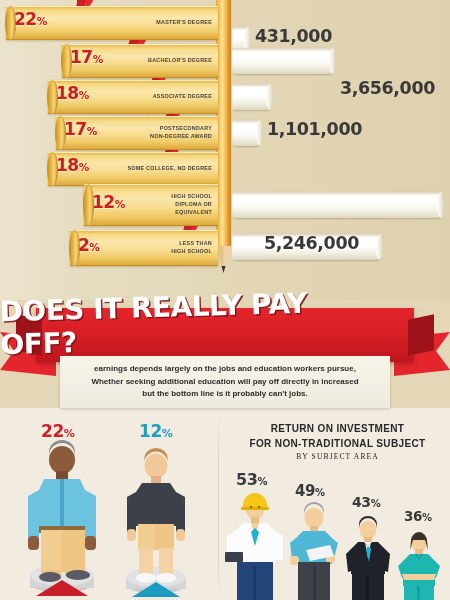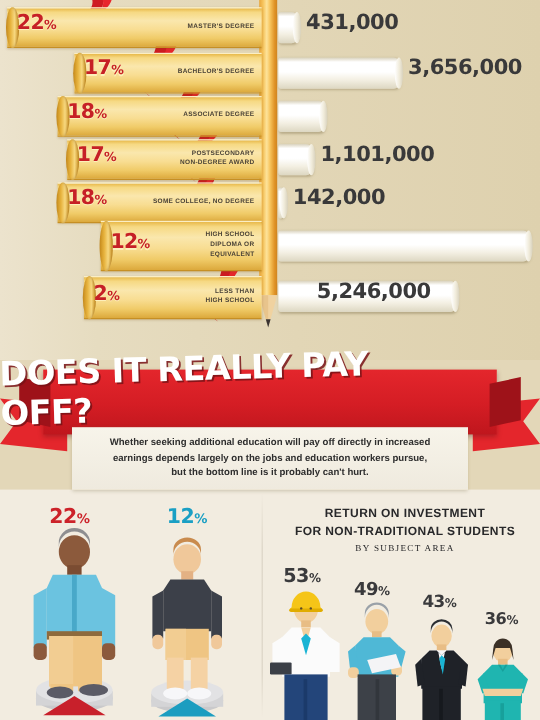--- a/index.html
+++ b/index.html
@@ -193,38 +193,38 @@
   <div class="scroll-row" style="left:6px;top:6px;width:212px;">
     <div class="scroll-bar"></div>
     <div class="scroll-cap"></div>
     <div class="pct-badge">
       <span>22</span><span class="sm">%</span>
     </div>
     <div class="scroll-label">
       <span>MASTER'S DEGREE</span>
     </div>
   </div>
-  <div class="val-row" style="left:232px;top:6px;width:181px;">
+  <div class="val-row" style="left:232px;top:23px;width:181px;">
     <div class="val-bar" style="width:16px;"></div>
     <div class="val-text" style="left:23px;">431,000</div>
   </div>
 
   <div class="scroll-row" style="left:62px;top:44px;width:156px;">
     <div class="scroll-bar"></div>
     <div class="scroll-cap"></div>
     <div class="pct-badge">
       <span>17</span><span class="sm">%</span>
     </div>
     <div class="scroll-label">
       <span>BACHELOR'S DEGREE</span>
     </div>
   </div>
   <div class="val-row" style="left:232px;top:44px;width:218px;">
     <div class="val-bar" style="width:101px;"></div>
-    <div class="val-text" style="left:108px;">3,656,000</div>
+    <div class="val-text" style="left:108px;margin-top:31px;">3,656,000</div>
   </div>
 
   <div class="scroll-row" style="left:48px;top:80px;width:170px;">
     <div class="scroll-bar"></div>
     <div class="scroll-cap"></div>
     <div class="pct-badge">
       <span>18</span><span class="sm">%</span>
     </div>
     <div class="scroll-label">
       <span>ASSOCIATE DEGREE</span>
@@ -253,24 +253,20 @@
   <div class="scroll-row" style="left:48px;top:152px;width:170px;">
     <div class="scroll-bar"></div>
     <div class="scroll-cap"></div>
     <div class="pct-badge">
       <span>18</span><span class="sm">%</span>
     </div>
     <div class="scroll-label">
       <span>SOME COLLEGE, NO DEGREE</span>
     </div>
   </div>
-  <div class="val-row" style="left:232px;top:152px;width:218px;">
-    <div class="val-bar" style="width:5px;"></div>
-    <div class="val-text" style="left:12px;">142,000</div>
-  </div>
 
   <div class="scroll-row" style="left:84px;top:184px;width:134px;height:42px;">
     <div class="scroll-bar" style="height:42px;"></div>
     <div class="scroll-cap" style="height:42px;"></div>
     <div class="pct-badge" style="top:8px;">
       <span>12</span><span class="sm">%</span>
     </div>
     <div class="scroll-label" style="height:42px;">
       <span>HIGH SCHOOL</span>
       <span>DIPLOMA OR</span>
@@ -301,23 +297,23 @@
 <div id="banner-wrap">
   <svg class="banner-tail left" viewBox="0 0 56 44" width="56" height="44">
     <polygon points="0,0 56,6 56,44 0,38 14,19" fill="#e4262c"></polygon>
   </svg>
   <svg class="banner-tail right" viewBox="0 0 56 44" width="56" height="44">
     <polygon points="56,0 0,6 0,44 56,38 42,19" fill="#e4262c"></polygon>
   </svg>
   <div class="banner-main"></div>
   <div id="banner-title">DOES IT REALLY PAY OFF?</div>
   <div id="banner-sub">
+    <span>earnings depends largely on the jobs and education workers pursue,</span>
     <span>Whether seeking additional education will pay off directly in increased</span>
-    <span>earnings depends largely on the jobs and education workers pursue,</span>
-    <span>but the bottom line is it probably can't hurt.</span>
+    <span>but the bottom line is it probably can't jobs.</span>
   </div>
 </div>
 
 <div id="bottom-section">
   <div class="divider-v"></div>
 
   <div class="big-pct" style="left:41px;top:13px;color:#cc2229;">
     <span>22</span><span class="sm">%</span>
   </div>
   <div class="big-pct" style="left:139px;top:13px;color:#1a9fc4;">
@@ -363,21 +359,21 @@
     <rect x="20" y="72" width="36" height="26" fill="#efc583"></rect>
     <rect x="20" y="72" width="17" height="26" fill="#f2cd92"></rect>
     <rect x="21" y="96" width="14" height="26" fill="#f5d2a4"></rect>
     <rect x="41" y="96" width="14" height="26" fill="#f5d2a4"></rect>
     <ellipse cx="28" cy="126" rx="10" ry="5" fill="#f7f7f9"></ellipse>
     <ellipse cx="48" cy="126" rx="10" ry="5" fill="#f7f7f9"></ellipse>
   </svg>
 
   <div id="roi-title">
     <div class="l1">RETURN ON INVESTMENT</div>
-    <div class="l2">FOR NON-TRADITIONAL STUDENTS</div>
+    <div class="l2">FOR NON-TRADITIONAL SUBJECT</div>
     <div class="l3">BY SUBJECT AREA</div>
   </div>
 
   <div class="roi-pct" style="left:236px;top:62px;">
     <span>53</span><span class="sm">%</span>
   </div>
   <div class="roi-pct" style="left:295px;top:74px;font-size:15px;">
     <span>49</span><span class="sm">%</span>
   </div>
   <div class="roi-pct" style="left:352px;top:86px;font-size:14px;">

